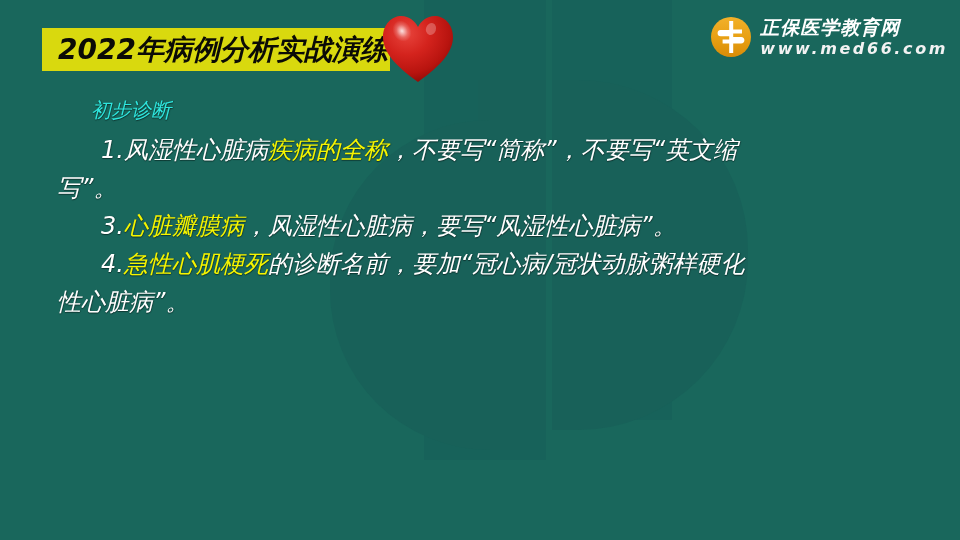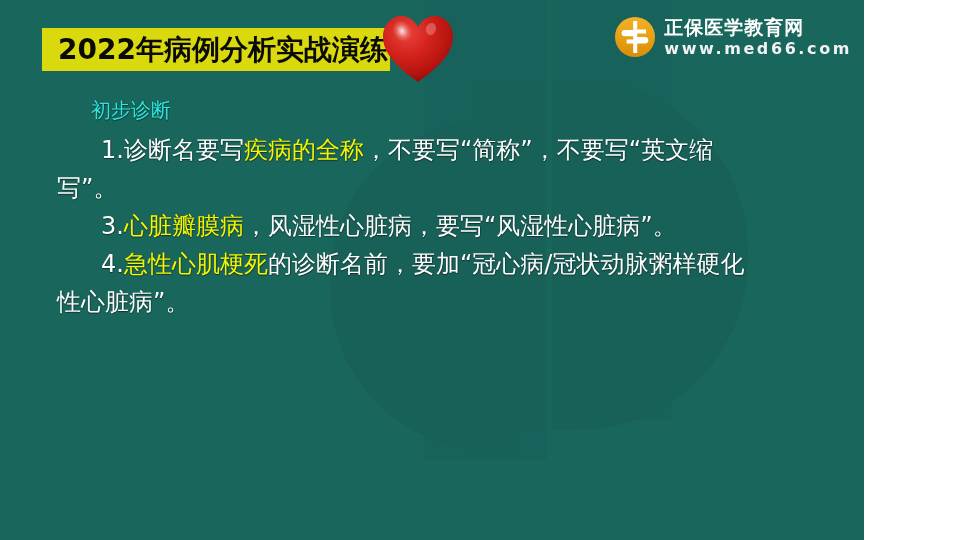--- a/index.html
+++ b/index.html
@@ -8,24 +8,25 @@
   }
   body {
     width: 960px;
     height: 540px;
     overflow: hidden;
     font-family: "Liberation Sans", "DejaVu Sans", sans-serif;
   }
 
   #slide {
     position: relative;
-    width: 864px;
+    width: 960px;
     height: 540px;
     background: #19675c;
     overflow: hidden;
+    font-style: italic;
   }
 
   
   .watermark {
     position: absolute;
     pointer-events: none;
   }
   .wm-a {
     left: 424px;
     top: -40px;
@@ -221,19 +222,19 @@
     </svg>
     <div id="logo-text-block">
       <div id="logo-name">正保医学教育网</div>
       <div id="logo-url">www.med66.com</div>
     </div>
   </div>
 
   <div id="content">
     <div class="para heading">初步诊断</div>
     <div id="items-host">
-        <div class="para indent"><span class="seg-white">1.</span><span class="seg-white">诊断名要写</span><span class="hl">疾病的全称</span><span class="seg-white">，不要写“简称”，不要写“英文缩写”。</span></div>
+        <div class="para indent"><span class="seg-white">1.</span><span class="seg-white">风湿性心脏病</span><span class="hl">疾病的全称</span><span class="seg-white">，不要写“简称”，不要写“英文缩写”。</span></div>
         <div class="para indent"><span class="seg-white">3.</span><span class="hl">心脏瓣膜病</span><span class="seg-white">，风湿性心脏病，要写“风湿性心脏病”。</span></div>
         <div class="para indent"><span class="seg-white">4.</span><span class="hl">急性心肌梗死</span><span class="seg-white">的诊断名前，要加“冠心病/冠状动脉粥样硬化性心脏病”。</span></div>
       </div>
   </div>
 
 </div>
 
 </body></html>

